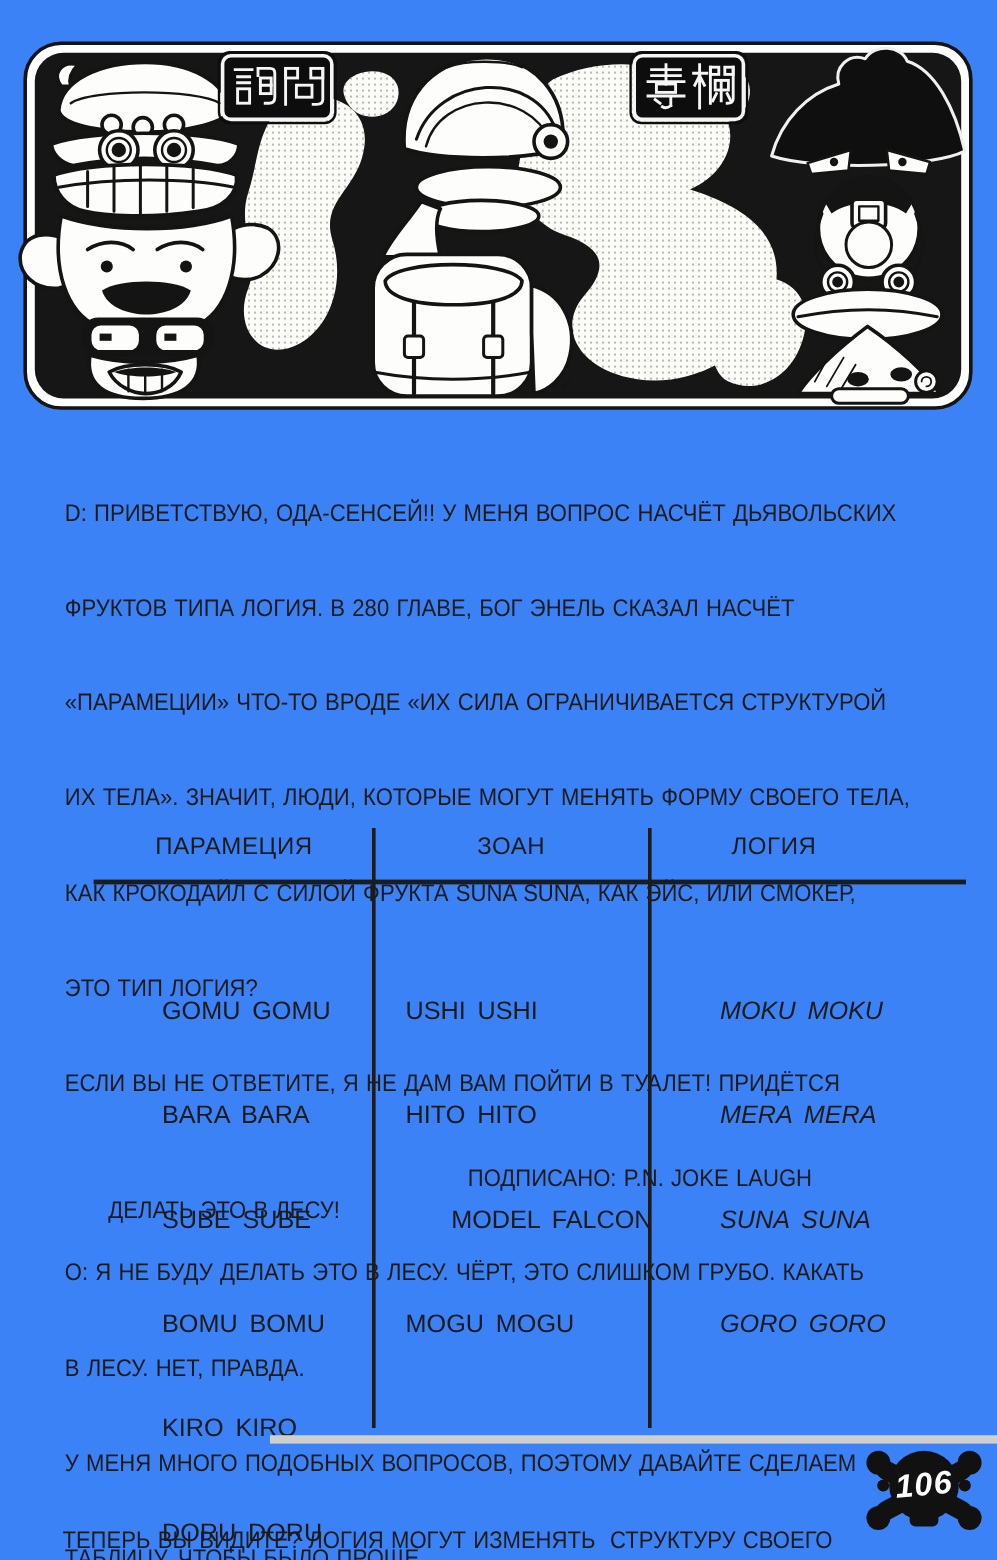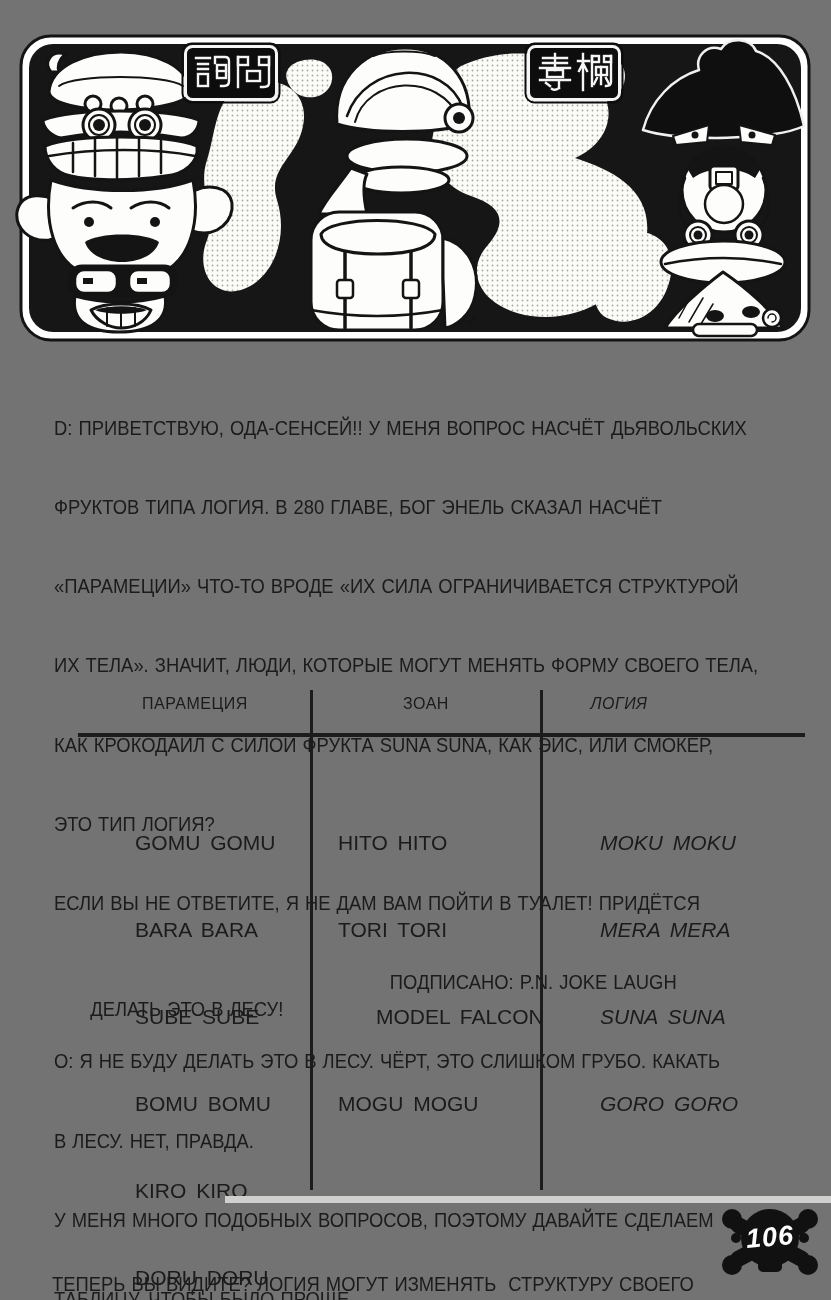--- a/index.html
+++ b/index.html
@@ -1,37 +1,37 @@
 <!DOCTYPE html>
 <html><head>
 <meta charset="utf-8">
 <style>
   html,body { margin:0; padding:0; background:#e8e8e8; }
   .page {
     position:relative; width:831px; height:1300px; margin:0 auto;
-    background:#737373; overflow:hidden;
+    background:#3b82f6; overflow:hidden;
     font-family:"Liberation Sans", sans-serif; color:#1b1b1b;
   }
   
   .header-art { position:absolute; left:15px; top:28px; width:800px; height:320px; }
   .sr { position:absolute; width:1px; height:1px; overflow:hidden; opacity:0; white-space:nowrap; }
 
   
   .qa {
     position:absolute; left:54px; top:362px; width:760px;
     font-size:20px; line-height:26.4px; white-space:pre; word-spacing:1px;
     transform:scaleX(0.92); transform-origin:left top;
   }
   .qa .line { position:relative; height:26.4px; }
   .qa .signature { position:absolute; left:365px; top:0; }
 
   
   .tline { position:absolute; background:#1c1c1c; }
   .th {
-    position:absolute; font-size:16px; text-align:center; white-space:pre;
+    position:absolute; font-size:20px; text-align:center; white-space:pre;
     letter-spacing:0.5px;
   }
   .col {
     position:absolute; font-size:21px; line-height:29px; white-space:pre;
     word-spacing:4px;
   }
   .col .row { height:29px; }
   .col .indent1 { padding-left:38px; }
 
   
@@ -233,41 +233,41 @@
     <div class="line">ТАБЛИЦУ, ЧТОБЫ БЫЛО ПРОЩЕ.</div>
   </div>
 
   <div>
     <div class="tline" style="left:310px; top:690px; width:3px; height:500px;"></div>
     <div class="tline" style="left:540px; top:690px; width:3px; height:500px;"></div>
     <div class="tline" style="left:78px; top:733px; width:727px; height:3.5px;"></div>
 
     <div class="th" style="left:80px; top:695px; width:230px;">ПАРАМЕЦИЯ</div>
     <div class="th" style="left:312px; top:695px; width:228px;">ЗОАН</div>
-    <div class="th" style="left:510px; top:695px; width:218px;font-style:italic;">ЛОГИЯ</div>
+    <div class="th" style="left:536px; top:695px; width:218px;">ЛОГИЯ</div>
 
     <div class="col" style="left:135px; top:770px;">
       <div class="row">GOMU GOMU</div>
       <div class="row">BARA BARA</div>
       <div class="row">SUBE SUBE</div>
       <div class="row">BOMU BOMU</div>
       <div class="row">KIRO KIRO</div>
       <div class="row">DORU DORU</div>
       
       
       
       
       
       
       
     </div>
 
     <div class="col" style="left:338px; top:770px;">
+      <div class="row">USHI USHI</div>
       <div class="row">HITO HITO</div>
-      <div class="row">TORI TORI</div>
       <div class="row indent1">MODEL FALCON</div>
       <div class="row">MOGU MOGU</div>
       
       
       
       
     </div>
 
     <div class="col" style="left:600px; top:770px;font-style:italic;">
       <div class="row">MOKU MOKU</div>

